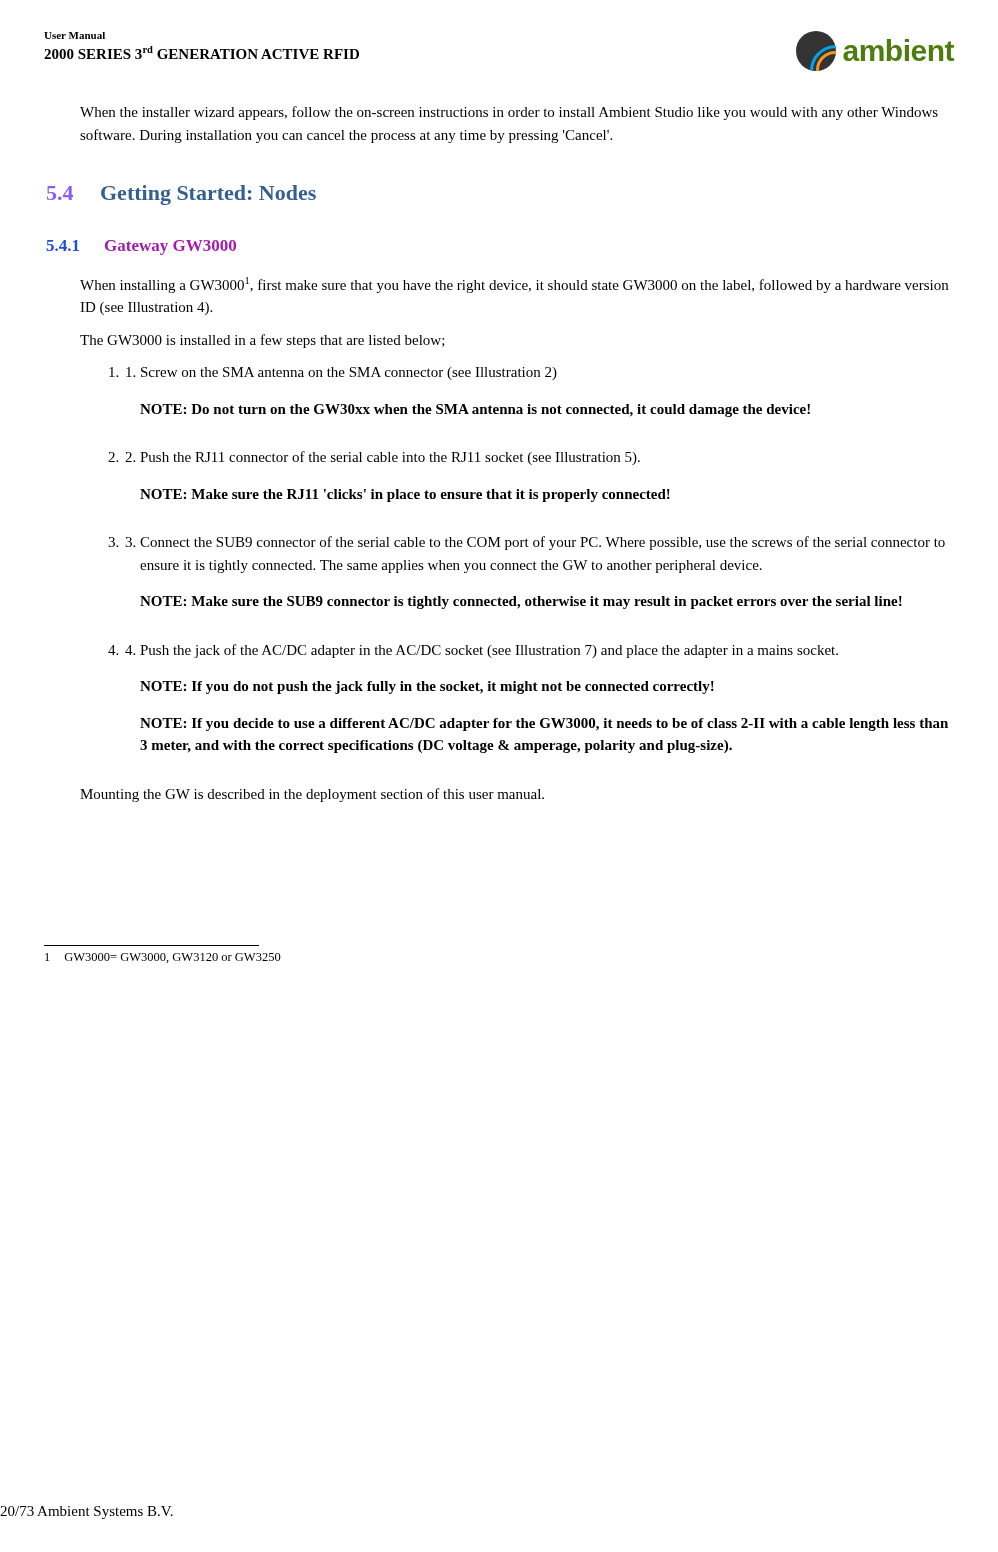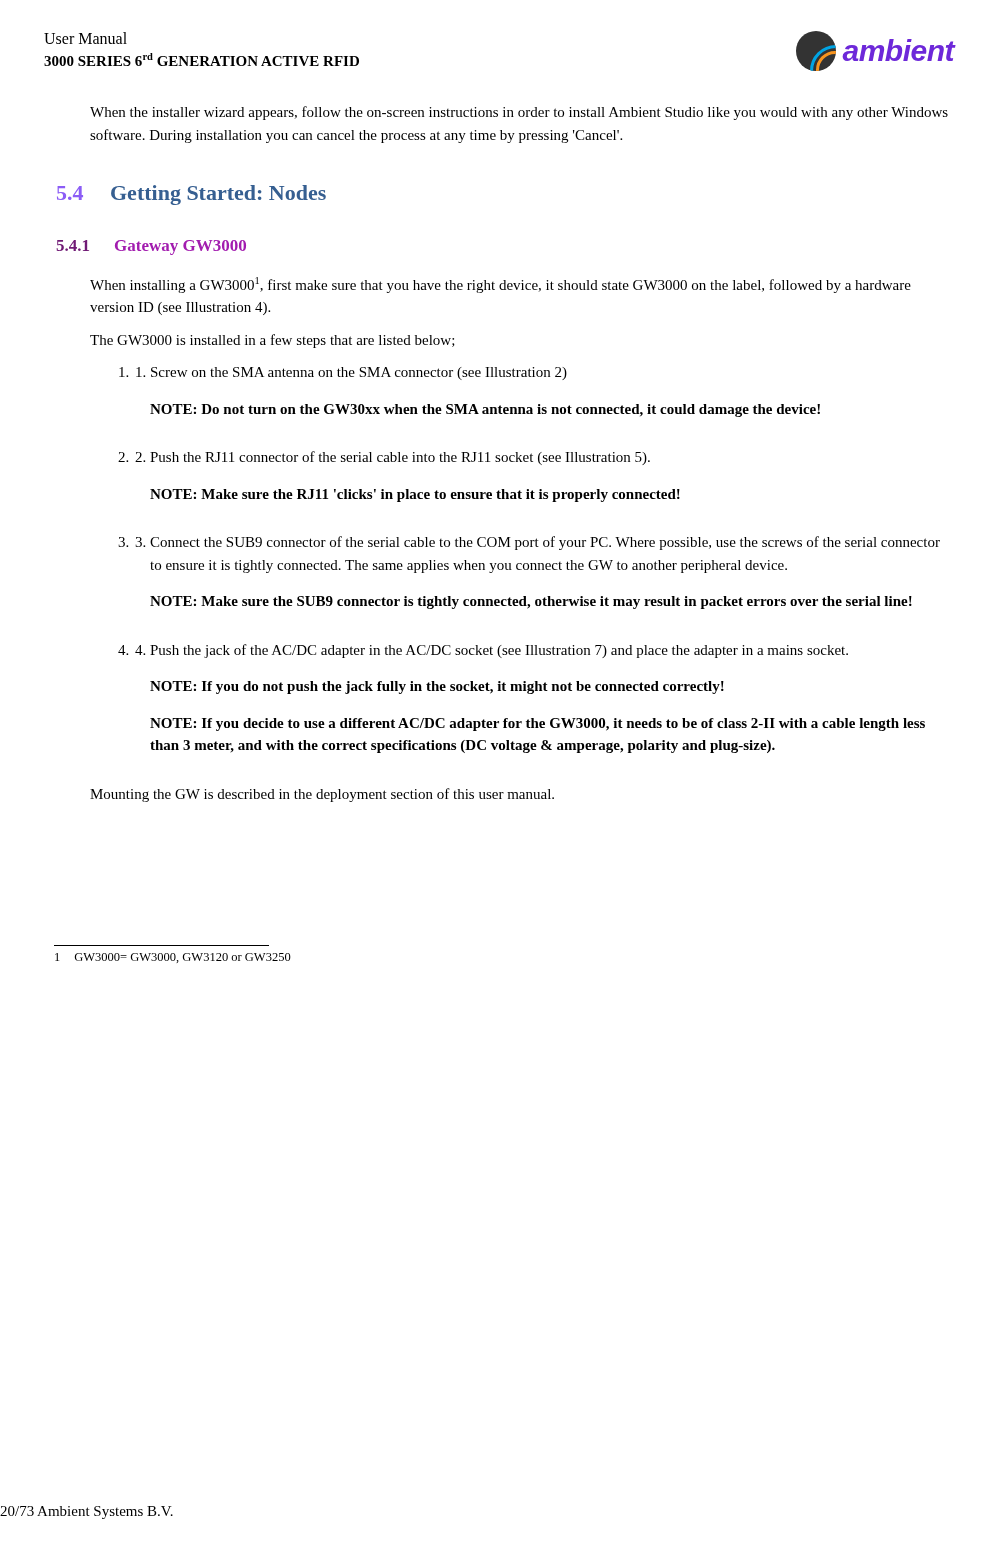--- a/index.html
+++ b/index.html
@@ -14,56 +14,56 @@
   position: relative;
   padding: 28px 44px 34px 44px;
 }
 .header-row {
   display: flex;
   justify-content: space-between;
   align-items: flex-start;
   margin-bottom: 28px;
 }
 .header-left { line-height: 1.35; }
-.doc-title { font-weight: 400; font-size: 16px; }
+.doc-title { font-weight: 700; font-size: 11px; }
 .doc-subtitle { font-weight: 700; font-size: 15px; }
 .sup { font-size: 0.7em; vertical-align: super; text-align: center; }
 .logo { display: flex; align-items: center; gap: 6px; }
 .logo-icon {
   width: 40px; height: 40px; border-radius: 50%;
   background: #333; position: relative; overflow: hidden;
   flex-shrink: 0;
 }
 .logo-arc {
   position: absolute; border-radius: 50%;
   border: 3px solid #fff;
 }
 .arc1 { width: 52px; height: 52px; top: 14px; left: 14px; border-color: #00a4e4; }
 .arc2 { width: 38px; height: 38px; top: 20px; left: 20px; border-color: #f7941e; }
 .logo-text {
   font-family: Arial, Helvetica, sans-serif;
-  font-size: 30px; font-weight: 700; color: #6d28d9; letter-spacing: -0.5px; font-style: italic;
+  font-size: 30px; font-weight: 700; color: #4d7c0f; letter-spacing: -0.5px;
 }
-.body-wrap { padding-left: 36px; margin-left: 10px; }
+.body-wrap { padding-left: 36px; }
 .intro-para { margin-bottom: 30px; }
 .h2-row {
   display: flex; align-items: baseline; margin-left: -34px;
   margin-bottom: 24px;
 }
 .h2-num {
   font-size: 22px; font-weight: 700; color: #8b5cf6;
   width: 54px; flex-shrink: 0;
 }
 .h2-text { font-size: 22px; font-weight: 700; color: #365f91; }
 .h3-row {
   display: flex; align-items: baseline; margin-left: -34px;
   margin-bottom: 14px;
 }
 .h3-num {
-  font-size: 17px; font-weight: 700; color: #701a75;
+  font-size: 17px; font-weight: 700; color: #1d4ed8;
   width: 58px; flex-shrink: 0;
 }
 .h3-text { font-size: 17px; font-weight: 700; color: #a21caf; }
 .para { margin-bottom: 10px; }
 .list { padding-left: 60px; margin-top: 6px; }
 .li { position: relative; margin-bottom: 26px; }
 .li-num { position: absolute; left: -32px; top: 0; }
 .li-text { margin-bottom: 14px; }
 .note { font-weight: 700; }
 .note + .note { margin-top: 14px; }
@@ -81,21 +81,21 @@
   font-size: 15px;
 }
 </style>
 </head>
 <body>
 
 <div class="header-row">
   <div class="header-left">
     <div class="doc-title">User Manual</div>
     <div class="doc-subtitle">
-      <span>3000 SERIES 6</span><span class="sup">rd</span><span> GENERATION ACTIVE RFID</span>
+      <span>2000 SERIES 3</span><span class="sup">rd</span><span> GENERATION ACTIVE RFID</span>
     </div>
   </div>
   <div class="logo">
     <div class="logo-icon">
       <div class="logo-arc arc1"></div>
       <div class="logo-arc arc2"></div>
     </div>
     <div class="logo-text">ambient</div>
   </div>
 </div>

